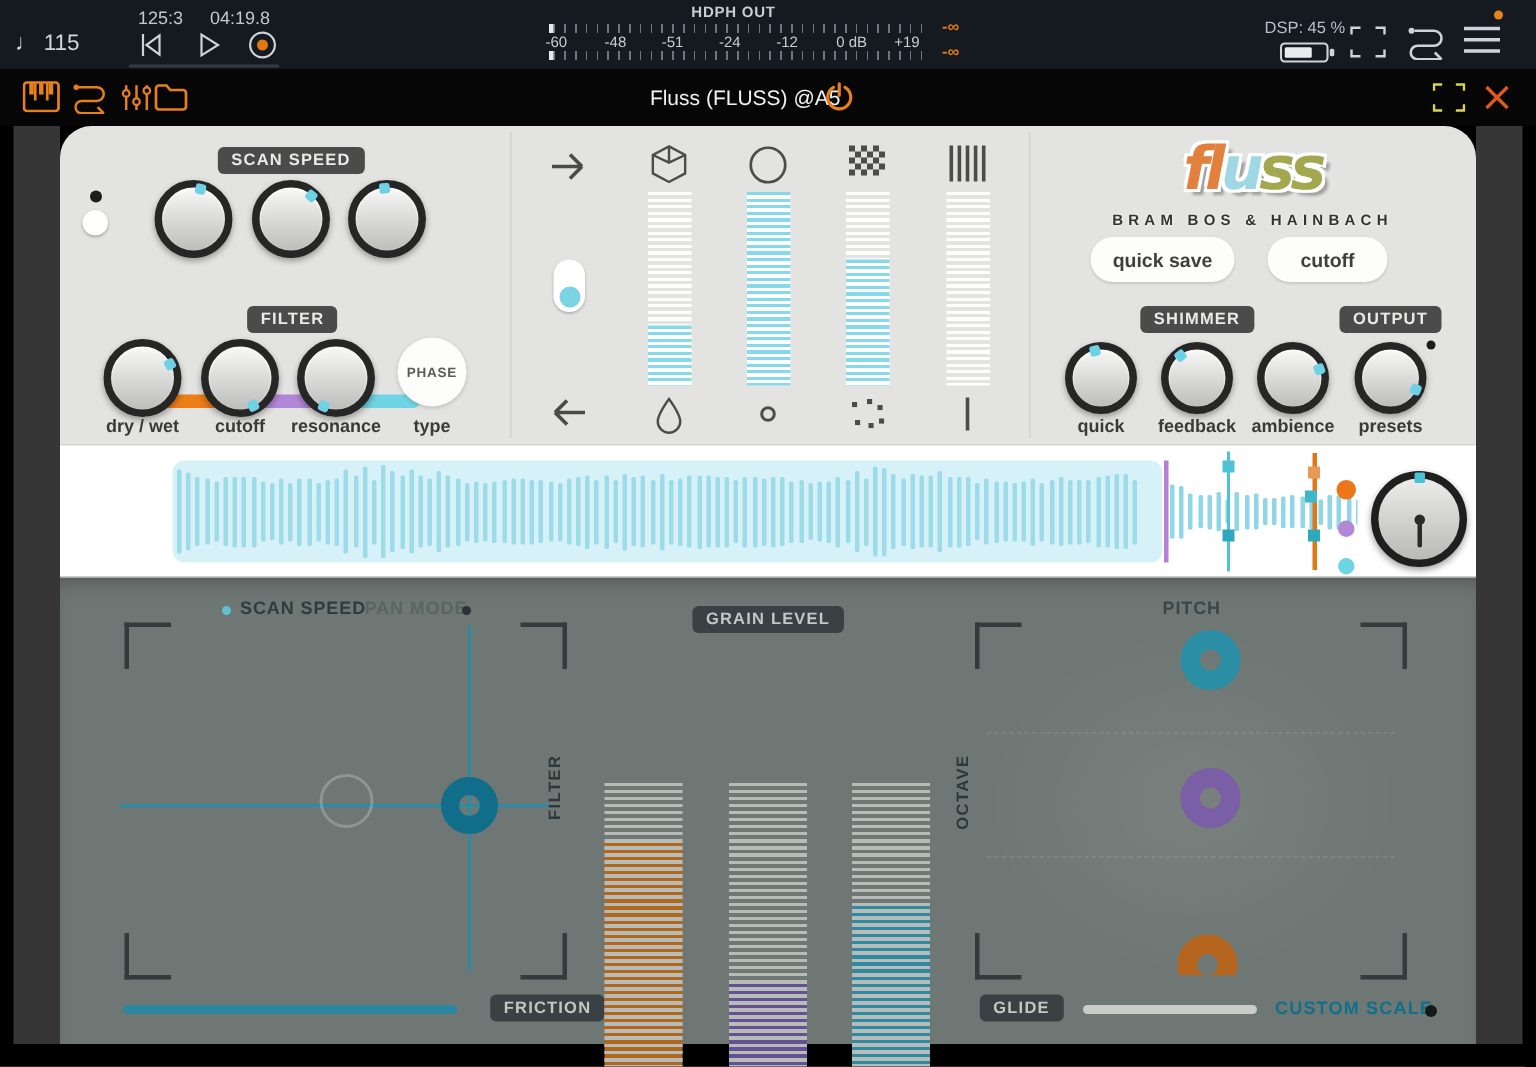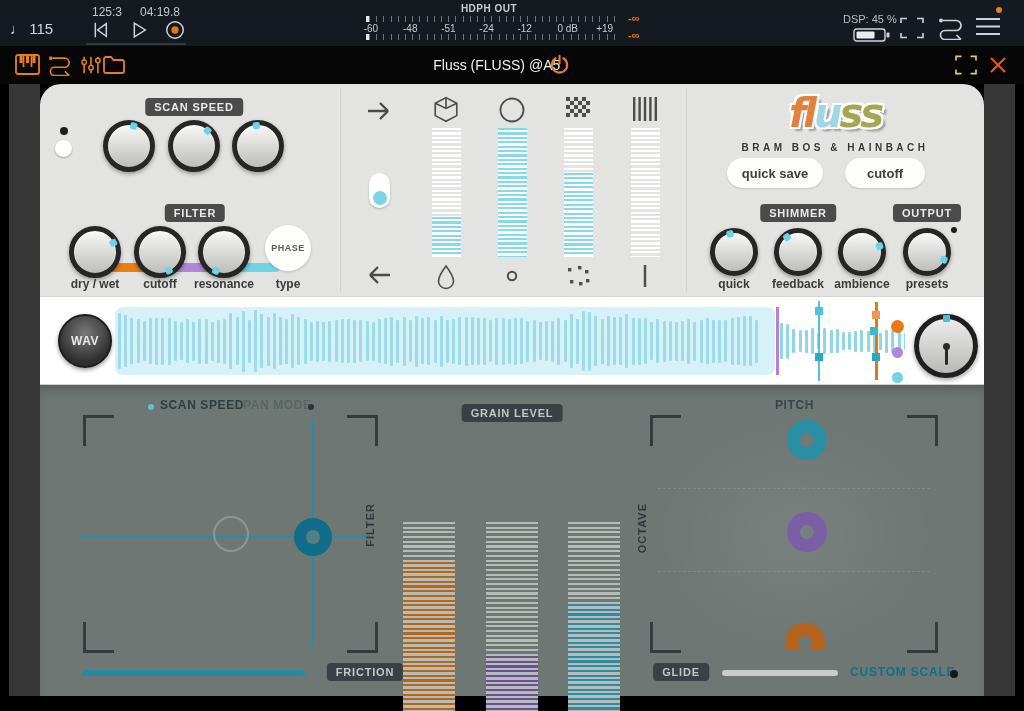--- a/index.html
+++ b/index.html
@@ -371,23 +371,20 @@
           <i class="knob-dot"></i>
         </div>
       </div>
     <div class="abs" style="left:911px;top:143px;width:6px;height:6px;border-radius:50%;background:#1d1d1d;"></div>
     <div class="klabel" style="left:694px;top:193px;">quick</div>
     <div class="klabel" style="left:758px;top:193px;">feedback</div>
     <div class="klabel" style="left:822px;top:193px;">ambience</div>
     <div class="klabel" style="left:887px;top:193px;">presets</div>
 
     <div id="wavestrip">
-      <div class="abs" style="left:18px;top:17px;width:50px;height:50px;border-radius:50%;background:radial-gradient(circle at 50% 35%,#7a7a7a,#2e2e2e 70%);border:2px solid #1c1c1c;box-shadow:0 2px 4px rgba(0,0,0,.4);display:flex;align-items:center;justify-content:center;color:#e8e8e8;font-size:12px;font-weight:bold;letter-spacing:.5px;">
-          <span>WAV</span>
-        </div>
 
       <div class="abs" id="wave-main" style="left:75px;top:10px;width:660px;height:68px;background:#d7f1f9;border-radius:8px;display:flex;align-items:center;overflow:hidden;padding-left:3px;box-sizing:border-box;">
           <div class="wbar" style="height: 56px;"></div>
           <div class="wbar" style="height: 52px;"></div>
           <div class="wbar" style="height: 46px;"></div>
           <div class="wbar" style="height: 44px;"></div>
           <div class="wbar" style="height: 40px;"></div>
           <div class="wbar" style="height: 46px;"></div>
           <div class="wbar" style="height: 47px;"></div>
           <div class="wbar" style="height: 47px;"></div>

